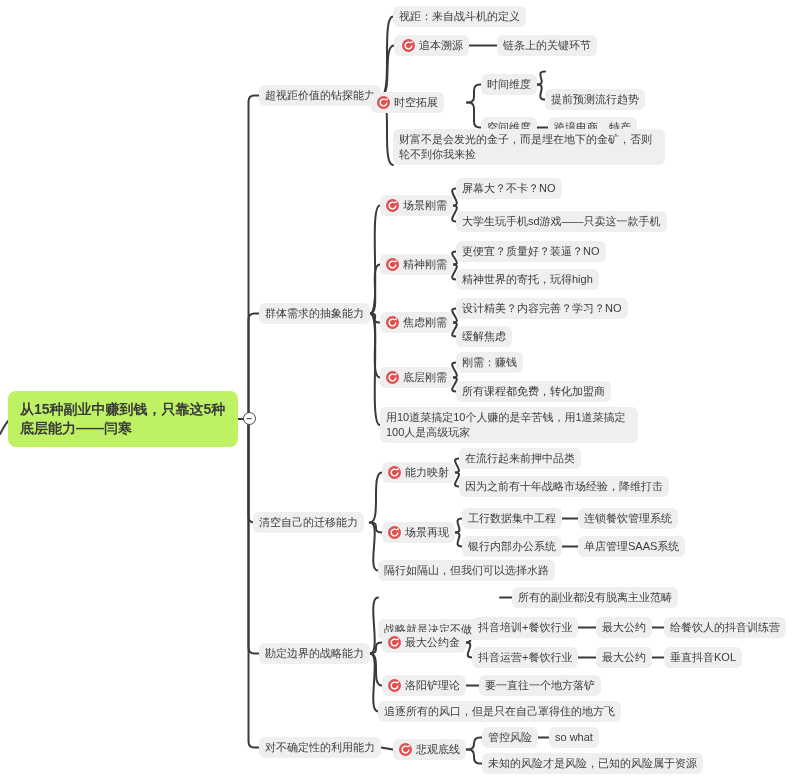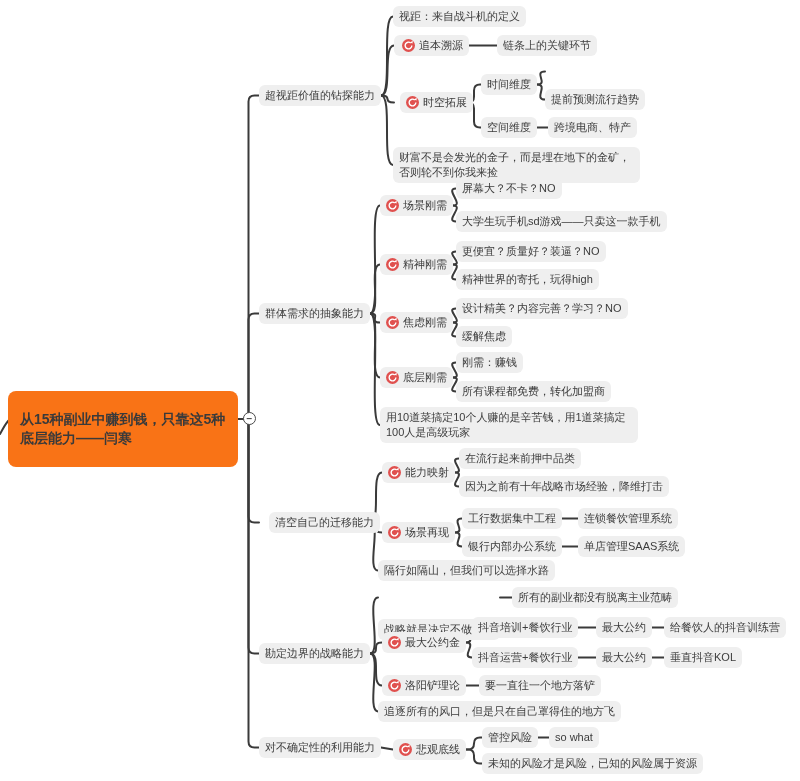--- a/index.html
+++ b/index.html
@@ -9,22 +9,22 @@
   }
   #wires{position:absolute;left:0;top:0;width:800px;height:781px;z-index:1;}
   .node{
     position:absolute;z-index:2;background:#efefef;color:#3c3c3c;
     border-radius:6px;padding:3px 6px;font-size:11px;line-height:15px;
     white-space:nowrap;display:flex;align-items:center;gap:4px;
     box-sizing:border-box;
   }
   .node.wrap{white-space:normal;display:block;}
   .root{
-    background:#f97316;font-size:14px;font-weight:bold;line-height:19px;
-    padding:19px 12px;border-radius:8px;color:#3a3a3a;
+    background:#bef264;font-size:14px;font-weight:bold;line-height:19px;
+    padding:9px 12px;border-radius:8px;color:#3a3a3a;
   }
   .mk{
     flex:0 0 auto;width:13px;height:13px;border-radius:50%;
     display:inline-flex;align-items:center;justify-content:center;
   }
   .mk svg{display:block;width:13px;height:13px;}
   .toggle{
     position:absolute;z-index:3;width:13px;height:13px;border:1.6px solid #4a4a4a;
     border-radius:50%;background:#fff;box-sizing:border-box;
     display:flex;align-items:center;justify-content:center;
@@ -99,21 +99,21 @@
   <div class="toggle" style="left:243px;top:412px;">
     <span>−</span>
   </div>
 
   <div class="node" id="B0" style="left:259px;top:85px;">
       <span class="lbl">超视距价值的钻探能力</span>
     </div>
   <div class="node" id="B1" style="left:259px;top:303px;">
       <span class="lbl">群体需求的抽象能力</span>
     </div>
-  <div class="node" id="B2" style="left:269px;top:512px;">
+  <div class="node" id="B2" style="left:253px;top:512px;">
       <span class="lbl">清空自己的迁移能力</span>
     </div>
   <div class="node" id="B3" style="left:259px;top:643px;">
       <span class="lbl">勘定边界的战略能力</span>
     </div>
   <div class="node" id="B4" style="left:259px;top:737px;">
       <span class="lbl">对不确定性的利用能力</span>
     </div>
 
   <div class="node" id="a0" style="left:393px;top:6px;">
@@ -125,21 +125,21 @@
           <circle cx="7" cy="7" r="7" fill="#e0504e"></circle>
           <path d="M10.6 7a3.6 3.6 0 1 1-1.2-2.7" fill="none" stroke="#fff" stroke-width="1.5"></path>
           <path d="M11.6 1.9l-.3 3-2.7-1.1z" fill="#fff"></path>
         </svg>
       </span>
       <span class="lbl">追本溯源</span>
     </div>
   <div class="node" id="a1c" style="left:497px;top:35px;">
       <span class="lbl">链条上的关键环节</span>
     </div>
-  <div class="node" id="a2" style="left:400px;top:92px;">
+  <div class="node" id="a2" style="left:371px;top:92px;">
       <span class="mk">
         <svg viewBox="0 0 14 14">
           <circle cx="7" cy="7" r="7" fill="#e0504e"></circle>
           <path d="M10.6 7a3.6 3.6 0 1 1-1.2-2.7" fill="none" stroke="#fff" stroke-width="1.5"></path>
           <path d="M11.6 1.9l-.3 3-2.7-1.1z" fill="#fff"></path>
         </svg>
       </span>
       <span class="lbl">时空拓展</span>
     </div>
   <div class="node" id="a2a" style="left:481px;top:74px;">
@@ -147,21 +147,21 @@
     </div>
   <div class="node" id="a2a2" style="left:545px;top:89px;">
       <span class="lbl">提前预测流行趋势</span>
     </div>
   <div class="node" id="a2b" style="left:481px;top:117px;">
       <span class="lbl">空间维度</span>
     </div>
   <div class="node" id="a2b1" style="left:548px;top:117px;">
       <span class="lbl">跨境电商、特产</span>
     </div>
-  <div class="node wrap" id="a3" style="left:393px;top:147px;width:247px;"><span class="lbl">财富不是会发光的金子，而是埋在地下的金矿，否则轮不到你我来捡</span></div>
+  <div class="node wrap" id="a3" style="left:393px;top:129px;width:272px;"><span class="lbl">财富不是会发光的金子，而是埋在地下的金矿，否则轮不到你我来捡</span></div>
 
   <div class="node" id="b0" style="left:380px;top:195px;">
       <span class="mk">
         <svg viewBox="0 0 14 14">
           <circle cx="7" cy="7" r="7" fill="#e0504e"></circle>
           <path d="M10.6 7a3.6 3.6 0 1 1-1.2-2.7" fill="none" stroke="#fff" stroke-width="1.5"></path>
           <path d="M11.6 1.9l-.3 3-2.7-1.1z" fill="#fff"></path>
         </svg>
       </span>
       <span class="lbl">场景刚需</span>

